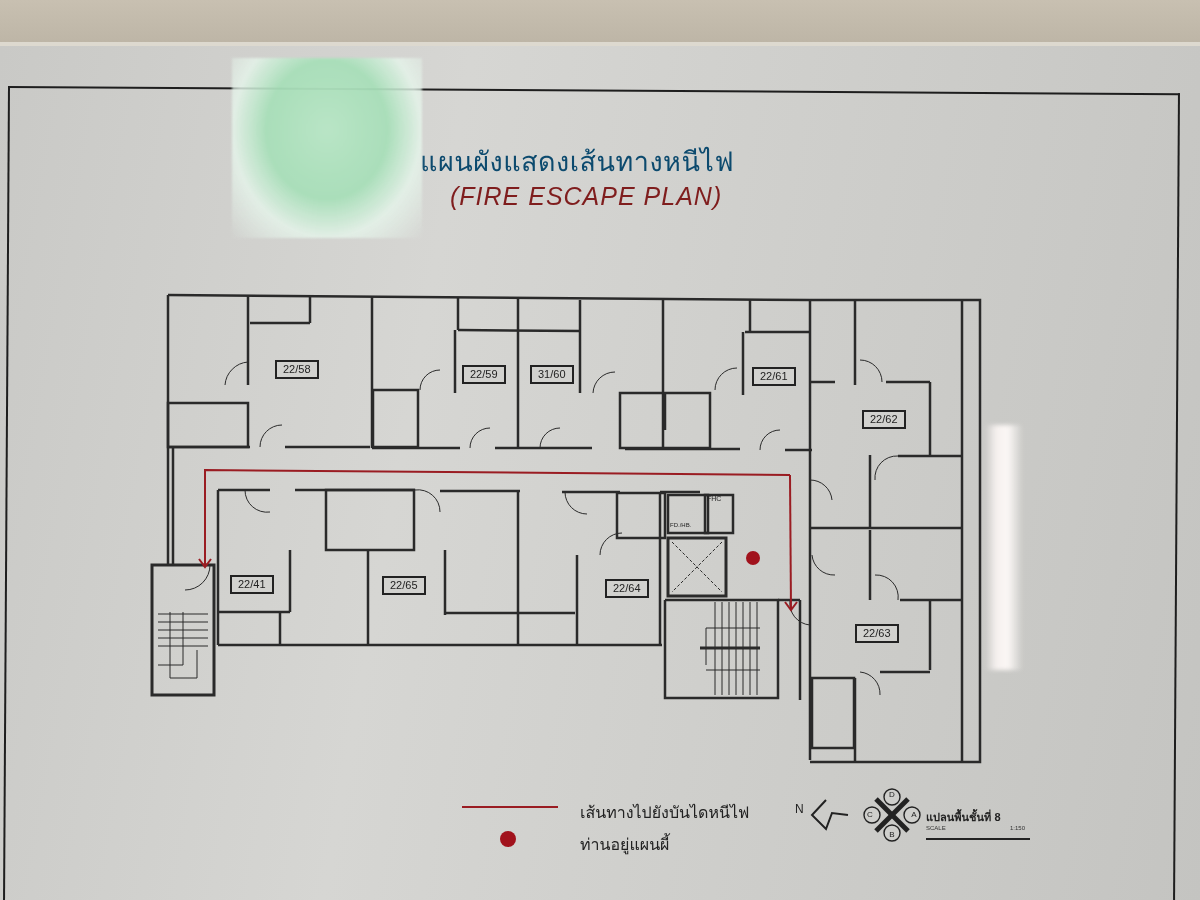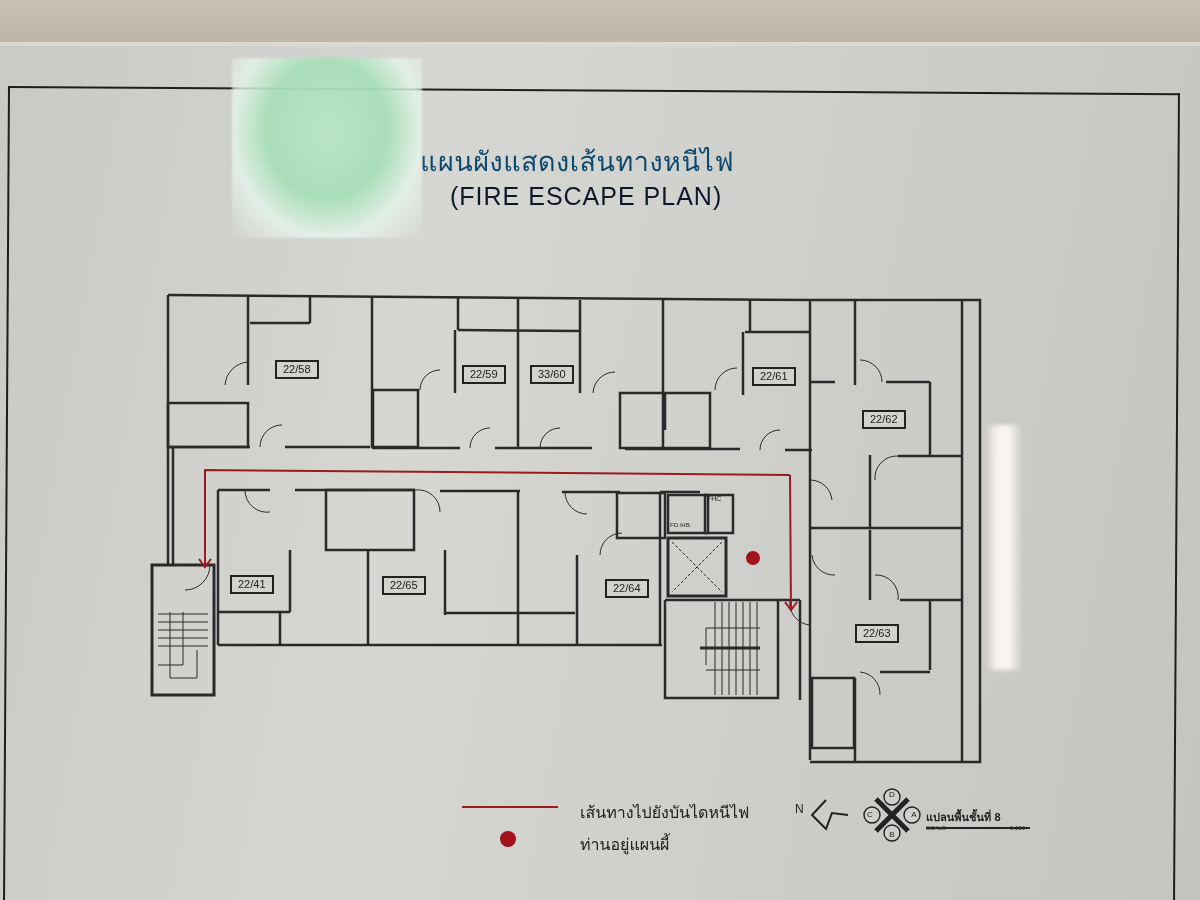--- a/index.html
+++ b/index.html
@@ -12,29 +12,29 @@
        border-top:4px solid #ddd9cf;}
   .frame{position:absolute;left:8px;top:86px;width:1168px;height:830px;
        border:2px solid #1e1e1e;border-bottom:none;transform:rotate(0.35deg);transform-origin:left top;}
   .glare{position:absolute;left:232px;top:58px;width:190px;height:180px;
        background:radial-gradient(ellipse at 50% 40%,#b8e6c6 0%,#a8dfb9 45%,rgba(230,245,235,.85) 70%,rgba(240,240,240,0) 100%);
        filter:blur(1px);opacity:.95;}
   .glare2{position:absolute;left:985px;top:425px;width:38px;height:245px;
        background:linear-gradient(90deg,rgba(255,255,255,0),#f6f1ef 30%,#fbf7f5 60%,rgba(255,255,255,0));
        filter:blur(2px);}
   .title-th{position:absolute;left:420px;top:140px;font-size:27px;color:#0c4a6e;letter-spacing:.5px;}
-  .title-en{position:absolute;left:450px;top:182px;font-size:25px;color:#0f172a;letter-spacing:1px;}
+  .title-en{position:absolute;left:450px;top:182px;font-size:25px;color:#7f1d1d;letter-spacing:1px;font-style:italic;}
   svg.plan{position:absolute;left:0;top:0;}
   .room-label{position:absolute;font-size:11px;color:#222;border:2px solid #222;
        background:#d2d2cf;padding:1px 6px;line-height:13px;}
   .legend-line{position:absolute;left:462px;top:806px;width:96px;height:2px;background:#9a1c22;}
   .legend-dot{position:absolute;left:500px;top:831px;width:16px;height:16px;border-radius:50%;background:#a1121c;}
   .legend-text{position:absolute;font-size:16px;color:#222;}
   .plan-title{position:absolute;left:926px;top:808px;font-size:11px;font-weight:bold;color:#222;
-       border-bottom:2px solid #222;padding-bottom:1px;width:104px;}
+       border-bottom:2px solid #222;padding-bottom:12px;width:104px;}
   .scale-l{position:absolute;left:926px;top:825px;font-size:6px;color:#333;}
   .scale-v{position:absolute;left:1010px;top:825px;font-size:6px;color:#333;}
   .north{position:absolute;left:795px;top:802px;font-size:12px;color:#222;}
 </style>
 </head>
 <body>
 
 <div class="wall-bg"></div>
 <div class="sheet"></div>
 <div class="frame"></div>
@@ -176,21 +176,21 @@
     <polyline points="790,475 791,610"></polyline>
     <polyline points="785,602 791,610 797,602"></polyline>
   </g>
 </svg>
 
 <div class="glare"></div>
 <div class="glare2"></div>
 
 <div class="room-label" style="left:275px;top:360px;">22/58</div>
 <div class="room-label" style="left:462px;top:365px;text-align:center;">22/59</div>
-<div class="room-label" style="left:530px;top:365px;">33/60</div>
+<div class="room-label" style="left:530px;top:365px;">31/60</div>
 <div class="room-label" style="left:752px;top:367px;">22/61</div>
 <div class="room-label" style="left:862px;top:410px;">22/62</div>
 <div class="room-label" style="left:855px;top:624px;">22/63</div>
 <div class="room-label" style="left:605px;top:579px;">22/64</div>
 <div class="room-label" style="left:382px;top:576px;">22/65</div>
 <div class="room-label" style="left:230px;top:575px;">22/41</div>
 
 <div style="position:absolute;left:707px;top:495px;font-size:7px;color:#222;">FHC</div>
 <div style="position:absolute;left:670px;top:522px;font-size:6px;color:#222;">FD./HB.</div>
 

